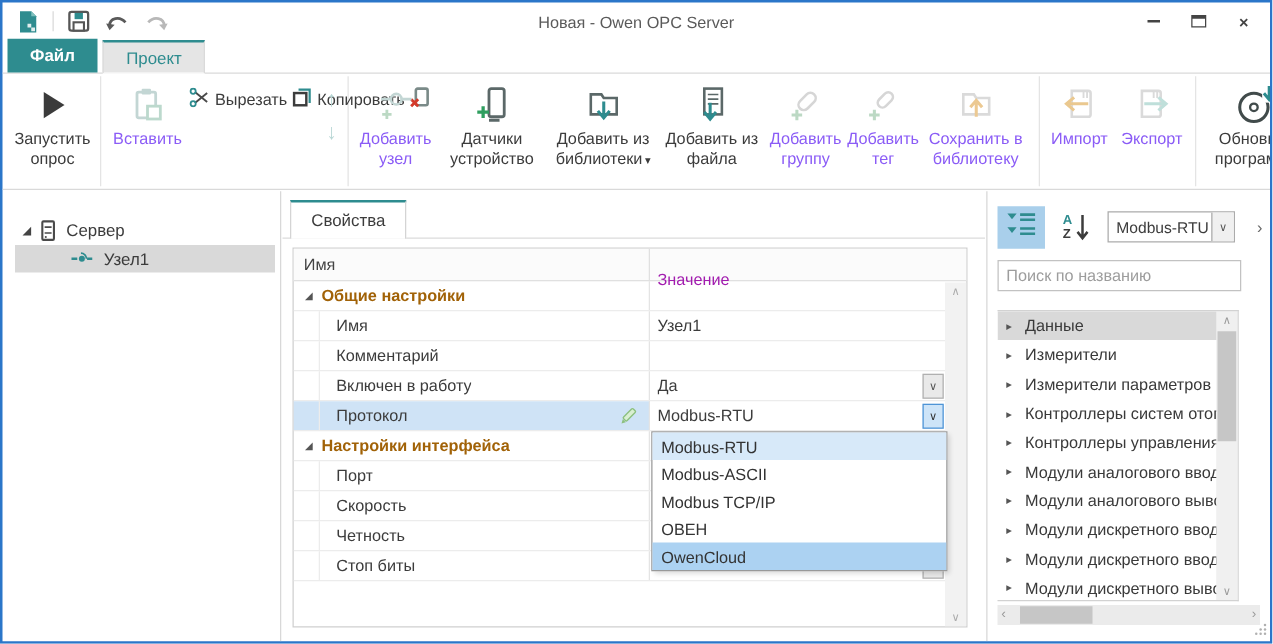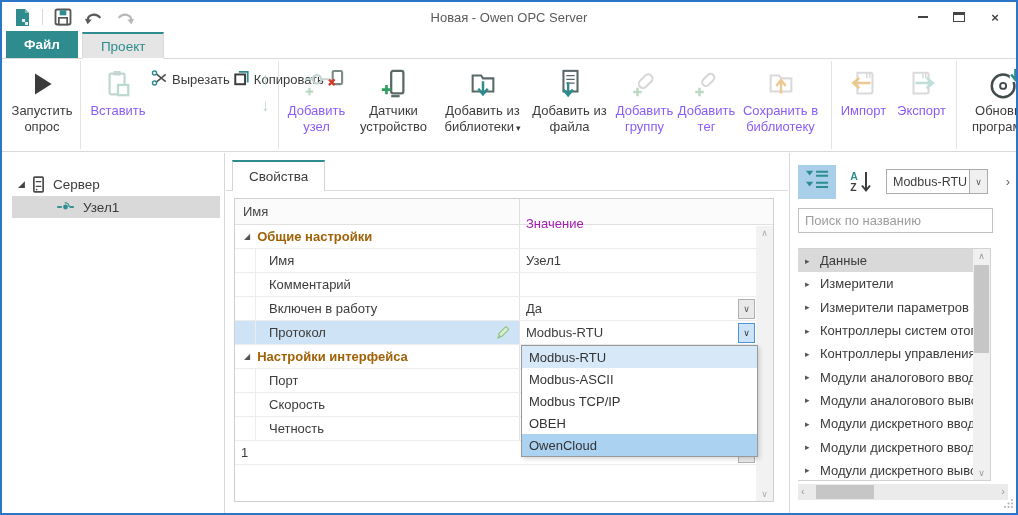--- a/index.html
+++ b/index.html
@@ -472,20 +472,25 @@
                 <span class="pg-nametext">Четность</span>
 
               </div>
               <div class="pg-value">
                 <span class="pg-valtext">None</span>
                 <span class="pg-combo">∨</span>
               </div>
             </div>
 
             <div class="pg-row has-combo">
+              <div class="pg-name">
+
+                <span class="pg-nametext">Стоп биты</span>
+
+              </div>
               <div class="pg-value">
                 <span class="pg-valtext">1</span>
                 <span class="pg-combo">∨</span>
               </div>
             </div>
 
         </div>
         <div class="pg-vscroll">
           <span>∧</span>
           <span>∨</span>

